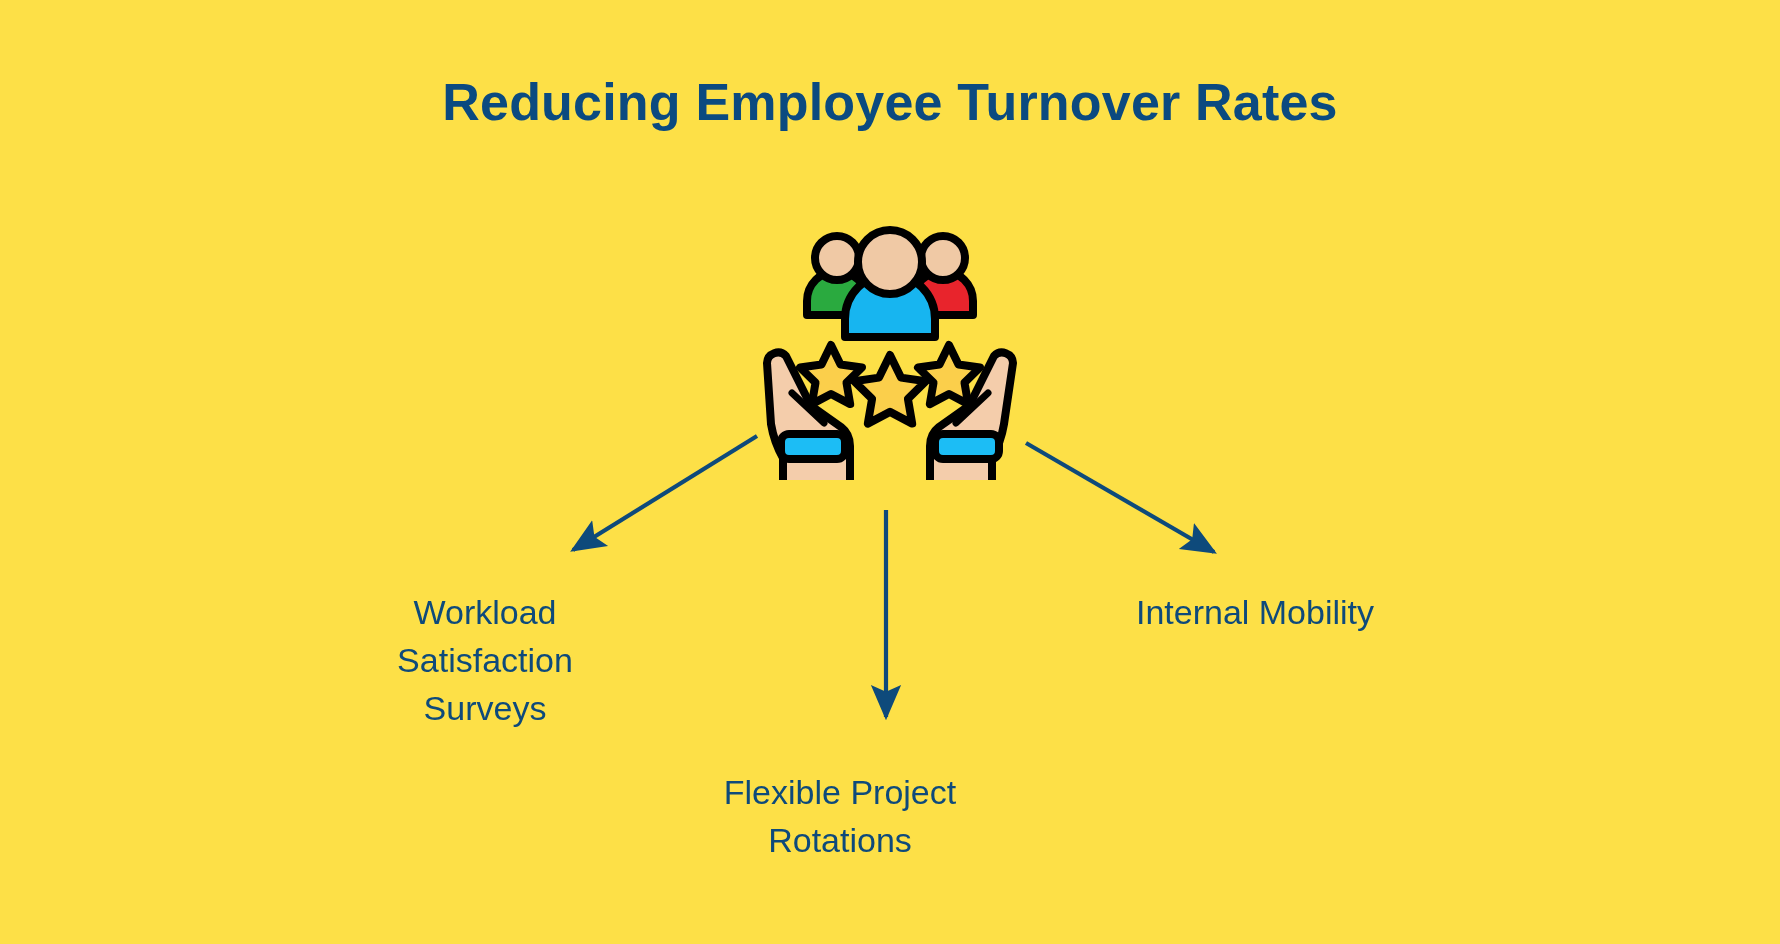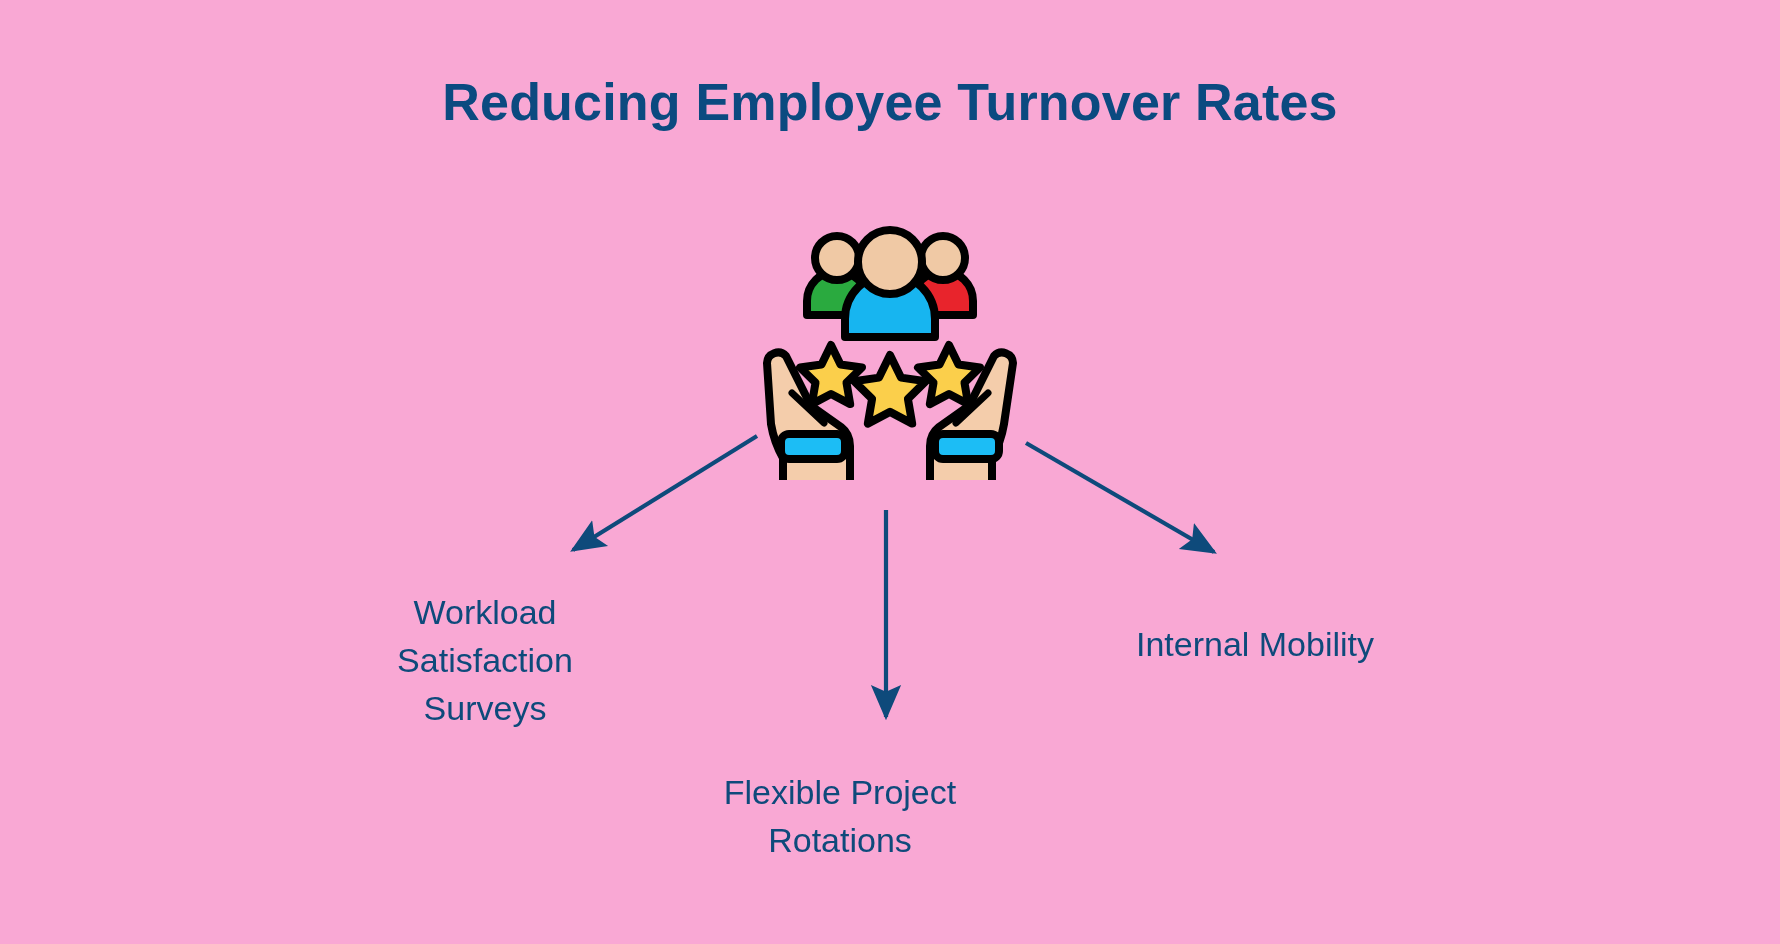--- a/index.html
+++ b/index.html
@@ -10,21 +10,21 @@
     width: 1780px;
     height: 944px;
     background: #f0f4fd;
     font-family: "Liberation Sans", sans-serif;
     overflow: hidden;
   }
   #stage {
     position: relative;
     width: 1780px;
     height: 944px;
-    background: #f9a8d4;
+    background: #fde047;
   }
 
   
   .title {
     position: absolute;
     left: 0;
     top: 72px;
     width: 1780px;
     text-align: center;
     font-size: 52px;
@@ -68,21 +68,21 @@
     top: 588px;
     width: 310px;
   }
   .branch-center {
     left: 670px;
     top: 768px;
     width: 340px;
   }
   .branch-right {
     left: 1070px;
-    top: 620px;
+    top: 588px;
     width: 370px;
   }
 </style>
 </head>
 <body>
 
 <div id="stage">
 
   <div class="title">Reducing Employee Turnover Rates</div>
 

